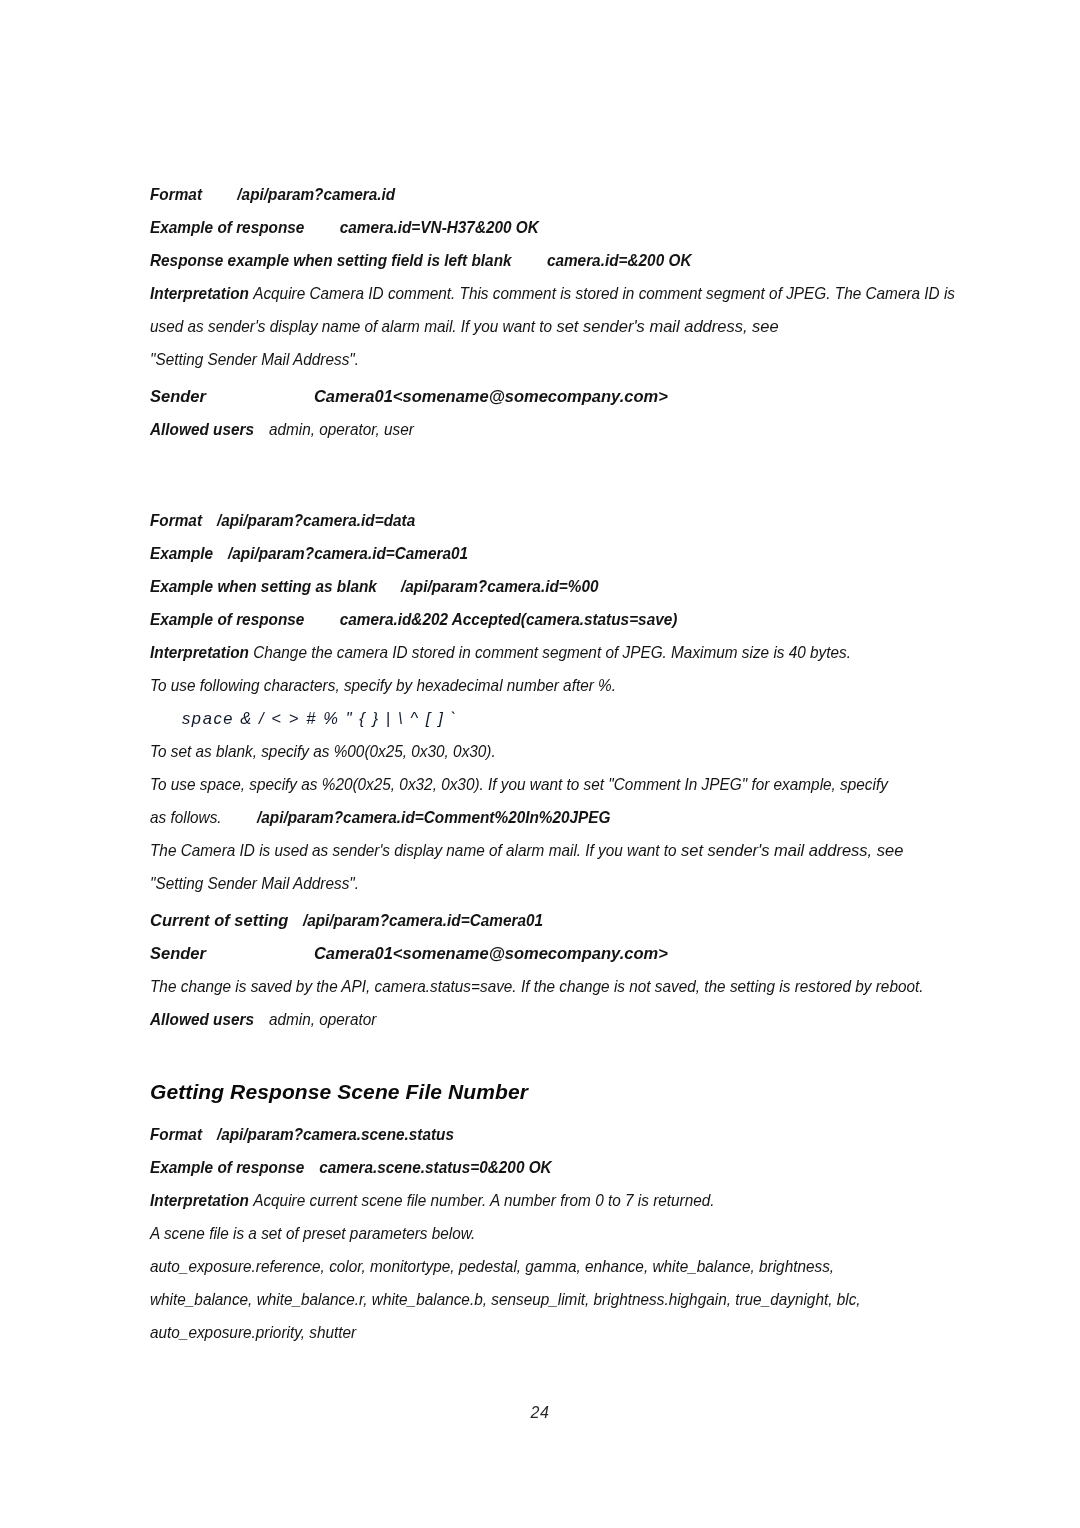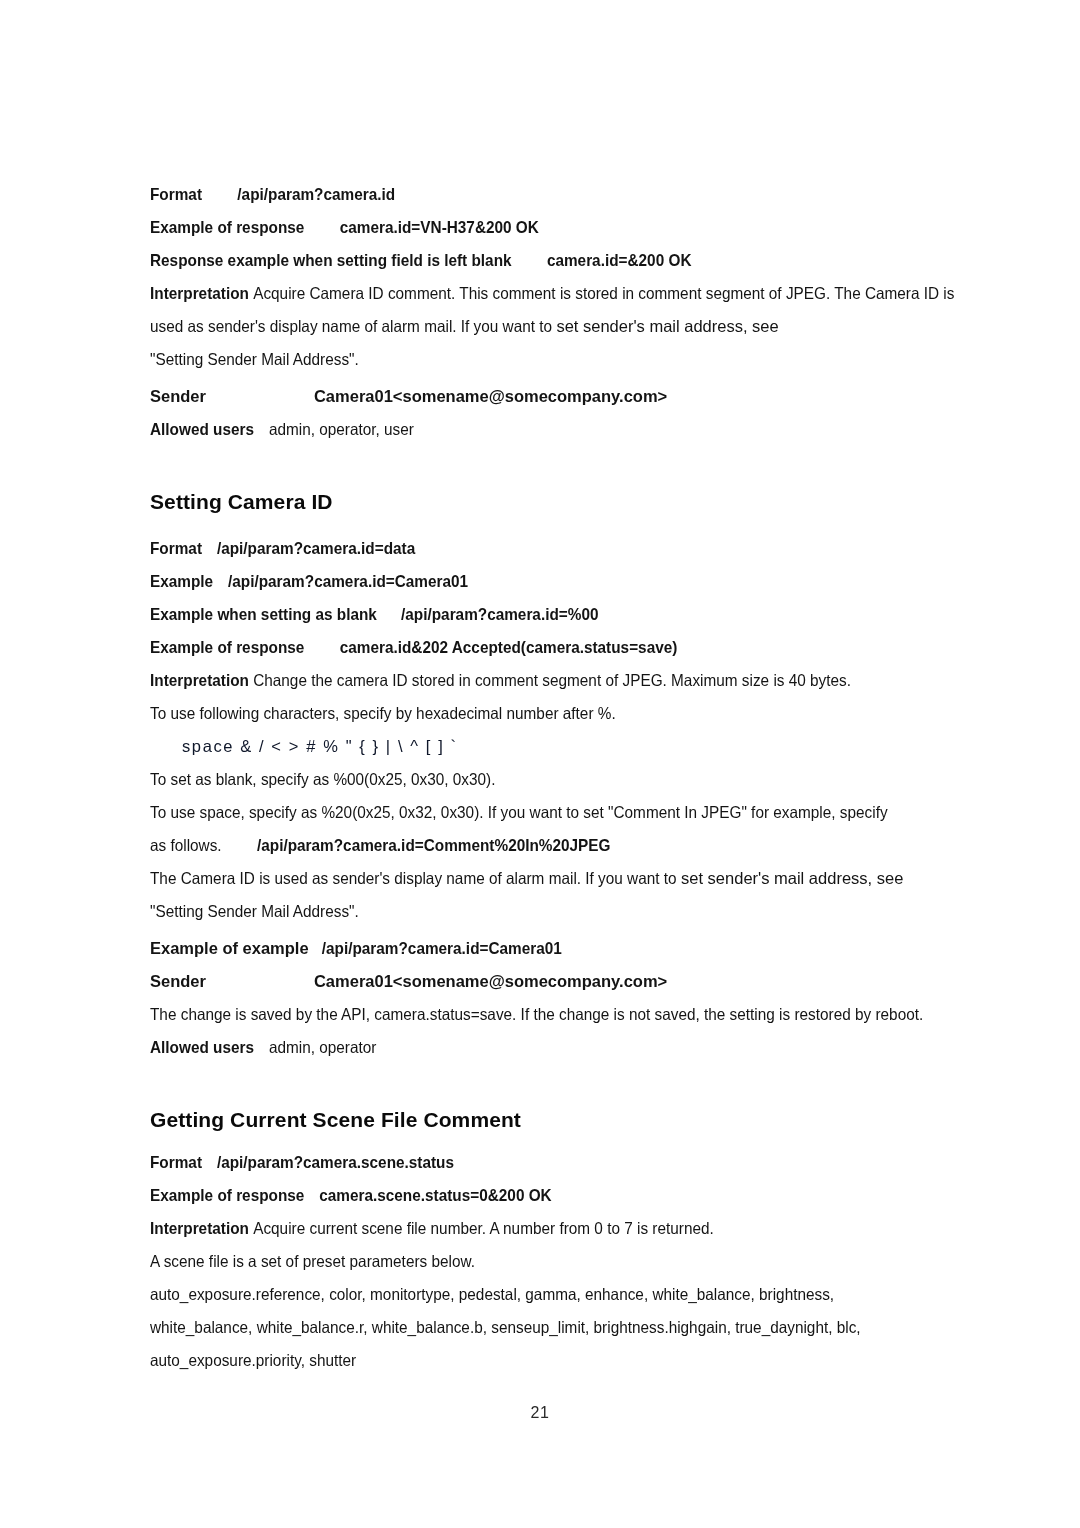--- a/index.html
+++ b/index.html
@@ -16,20 +16,21 @@
     -webkit-font-smoothing: antialiased;
   }
 
   .page {
     position: absolute;
     left: 0; top: 0;
     width: 1080px;
     height: 1528px;
     background: #fff;
     overflow: hidden;
+    font-style: italic;
   }
 
   .content {
     position: absolute;
     left: 150px;
     top: 178px;
     width: 828px;
   }
 
   
@@ -141,21 +142,20 @@
 
       <div class="line nowrapline">
         <span style="font-weight:bold">Allowed users</span><span class="gap-sm"></span><span>admin, operator, user</span>
       </div>
     </div>
 
     <div class="sp-42"></div>
 
     <div>
 
-      <h2 class="heading">Setting Camera ID</h2>
 
       <div class="sp-16"></div>
 
       <div class="line b nowrapline">
         <span>Format</span><span class="gap-sm"></span><span>/api/param?camera.id=data</span>
       </div>
 
       <div class="line b nowrapline">
         <span>Example</span><span class="gap-sm"></span><span>/api/param?camera.id=Camera01</span>
       </div>
@@ -187,39 +187,39 @@
       <div class="para">
         <span>The Camera ID is used as sender's display name of alarm mail. If you want to </span><span class="wide">set sender's mail address, see</span>
       </div>
       <div class="para">
         <span>"Setting Sender Mail Address".</span>
       </div>
 
       <div class="sp-4"></div>
 
       <div class="line b nowrapline">
-        <span class="wide">Example of example</span><span class="gap-md"></span><span>/api/param?camera.id=Camera01</span>
+        <span class="wide">Current of setting</span><span class="gap-md"></span><span>/api/param?camera.id=Camera01</span>
       </div>
 
       <div class="line b nowrapline" style="transform:scaleX(1.0);">
         <span>Sender</span><span class="gap-sender"></span><span>Camera01&lt;somename@somecompany.com&gt;</span>
       </div>
 
       <div class="para">The change is saved by the API, camera.status=save. If the change is not saved, the setting is restored by reboot.</div>
 
       <div class="line nowrapline">
         <span style="font-weight:bold">Allowed users</span><span class="gap-sm"></span><span>admin, operator</span>
       </div>
     </div>
 
     <div class="sp-42"></div>
 
     <div>
 
-      <h2 class="heading">Getting Current Scene File Comment</h2>
+      <h2 class="heading">Getting Response Scene File Number</h2>
 
       <div class="sp-12"></div>
 
       <div class="line b nowrapline">
         <span>Format</span><span class="gap-sm"></span><span>/api/param?camera.scene.status</span>
       </div>
 
       <div class="line b nowrapline">
         <span>Example of response</span><span class="gap-sm"></span><span>camera.scene.status=0&amp;200 OK</span>
       </div>
@@ -230,14 +230,14 @@
 
       <div class="para">A scene file is a set of preset parameters below.</div>
 
       <div class="para"> auto_exposure.reference, color, monitortype, pedestal, gamma, enhance, white_balance, brightness,</div>
       <div class="para">white_balance, white_balance.r, white_balance.b, senseup_limit, brightness.highgain, true_daynight, blc,</div>
       <div class="para">auto_exposure.priority, shutter</div>
     </div>
 
   </div>
 
-  <div class="pagenum">21</div>
+  <div class="pagenum">24</div>
 </div>
 
 </body></html>

